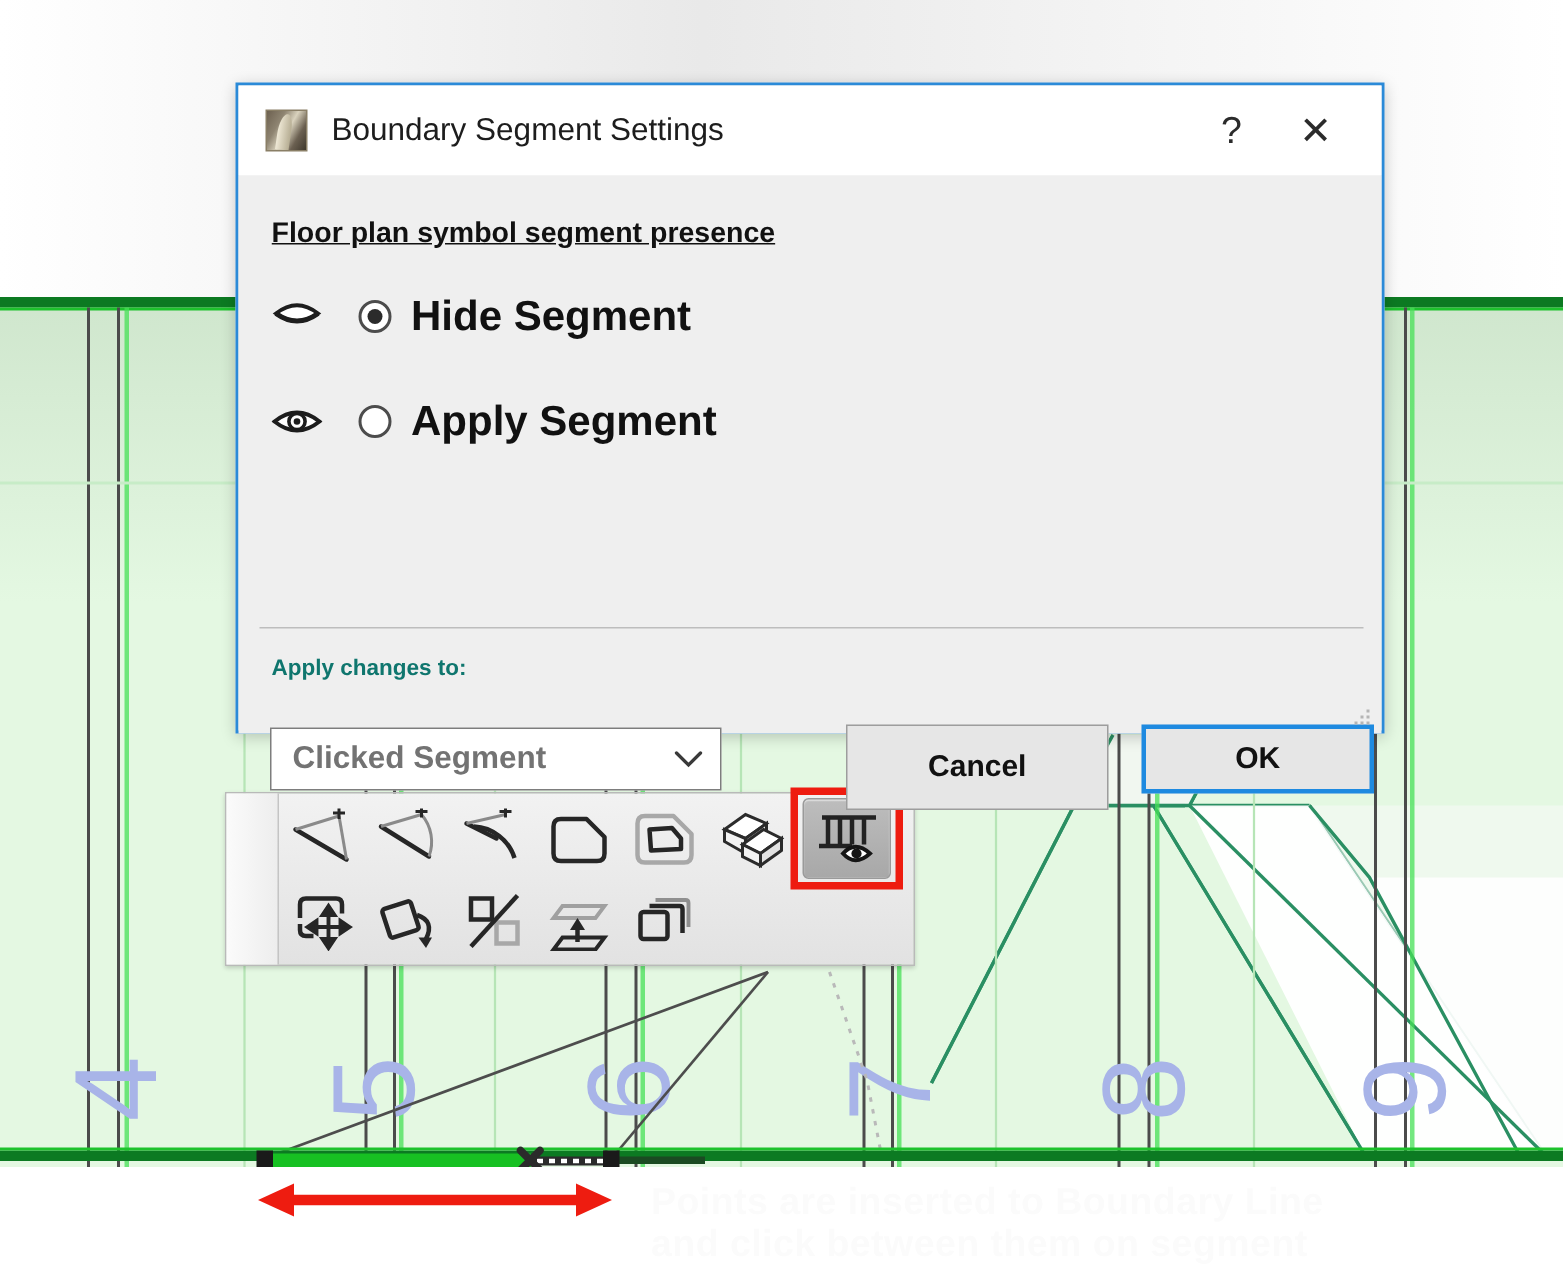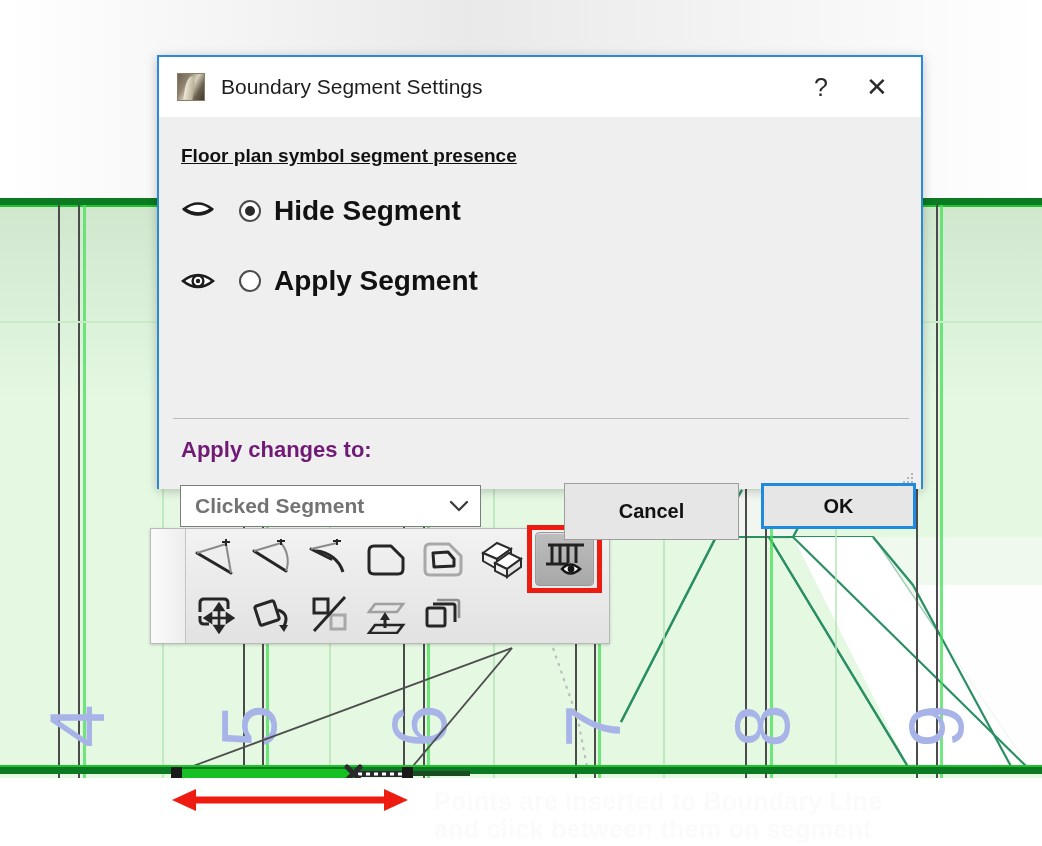--- a/index.html
+++ b/index.html
@@ -102,21 +102,21 @@
   .radio-mark.checked::after{
     content:"";position:absolute;left:4px;top:4px;width:10px;height:10px;
     border-radius:50%;background:#2b2b2b;
   }
   .radio-label{font-size:28px;color:#111;font-weight:bold;}
 
   #divider{
     position:absolute;left:14px;top:301px;width:736px;height:1px;background:#bdbdbd;
   }
   #apply-label{
-    position:absolute;left:22px;top:320px;font-size:22px;font-weight:bold;color:#701a75;
+    position:absolute;left:22px;top:320px;font-size:15px;font-weight:bold;color:#0f766e;
   }
   #apply-select{
     position:absolute;left:21px;top:368px;width:301px;height:42px;
     background:#fff;border:1px solid #7d7d7d;box-sizing:border-box;
     display:flex;align-items:center;padding:0 10px 0 14px;
   }
   #apply-select-value{flex:1;font-size:21px;color:#737373;font-weight:bold;}
   #cancel-button{
     position:absolute;left:405px;top:366px;width:175px;height:57px;
     background:#e6e6e6;border:1px solid #9d9d9d;box-sizing:border-box;

